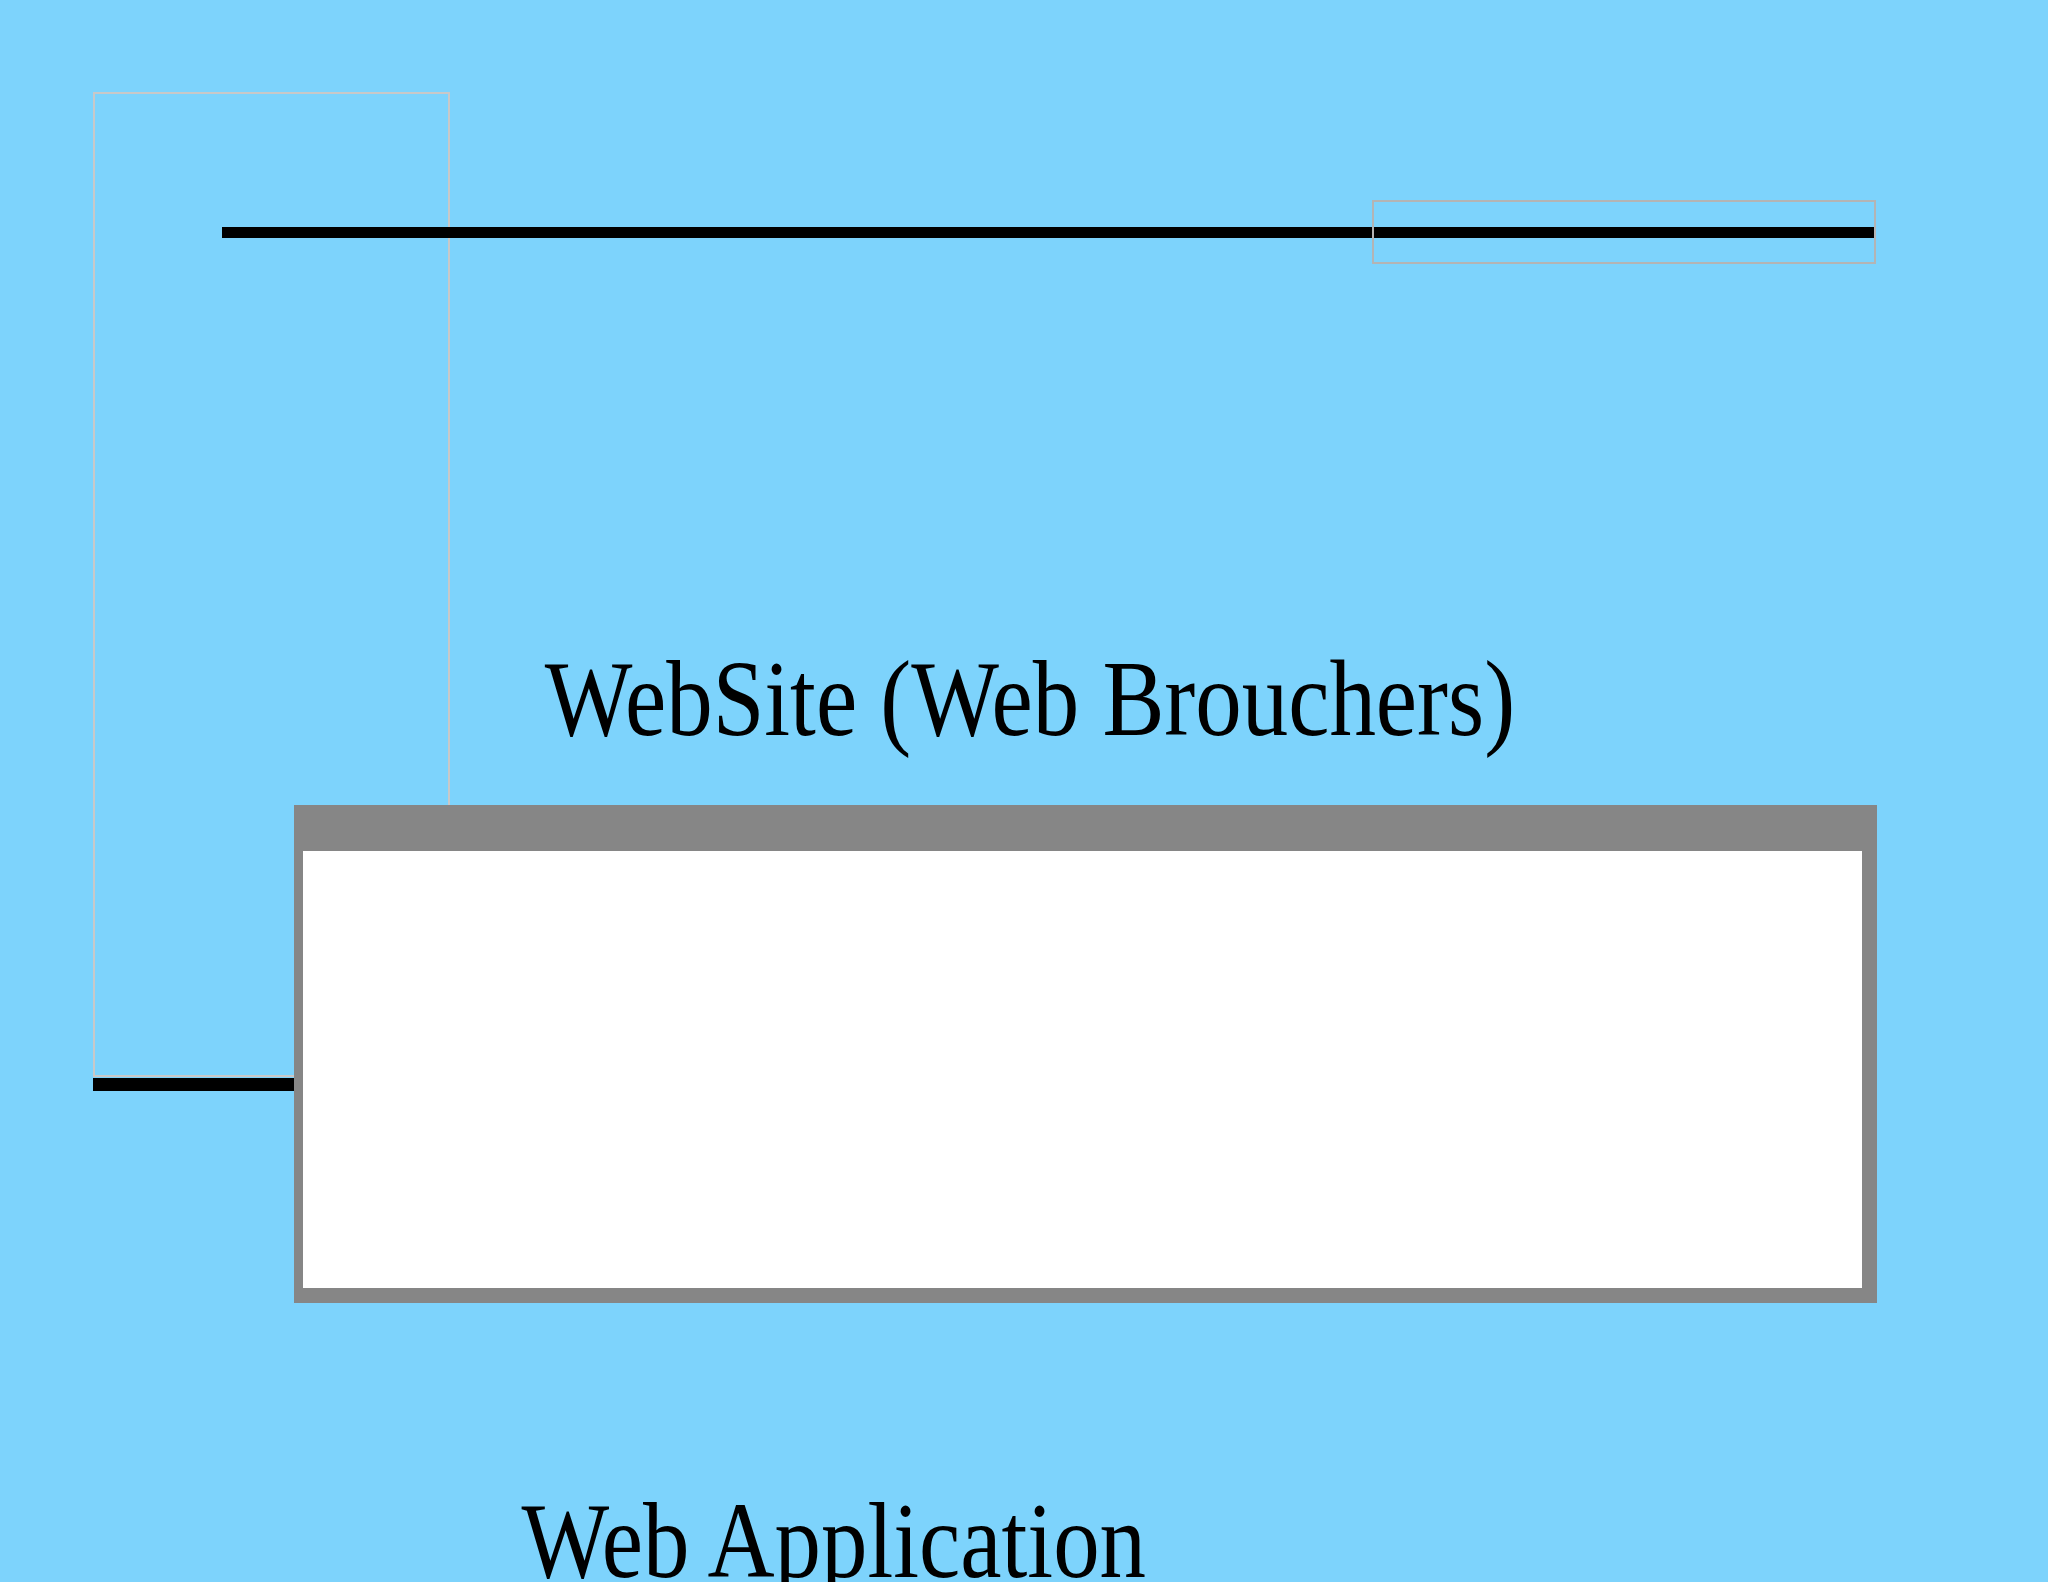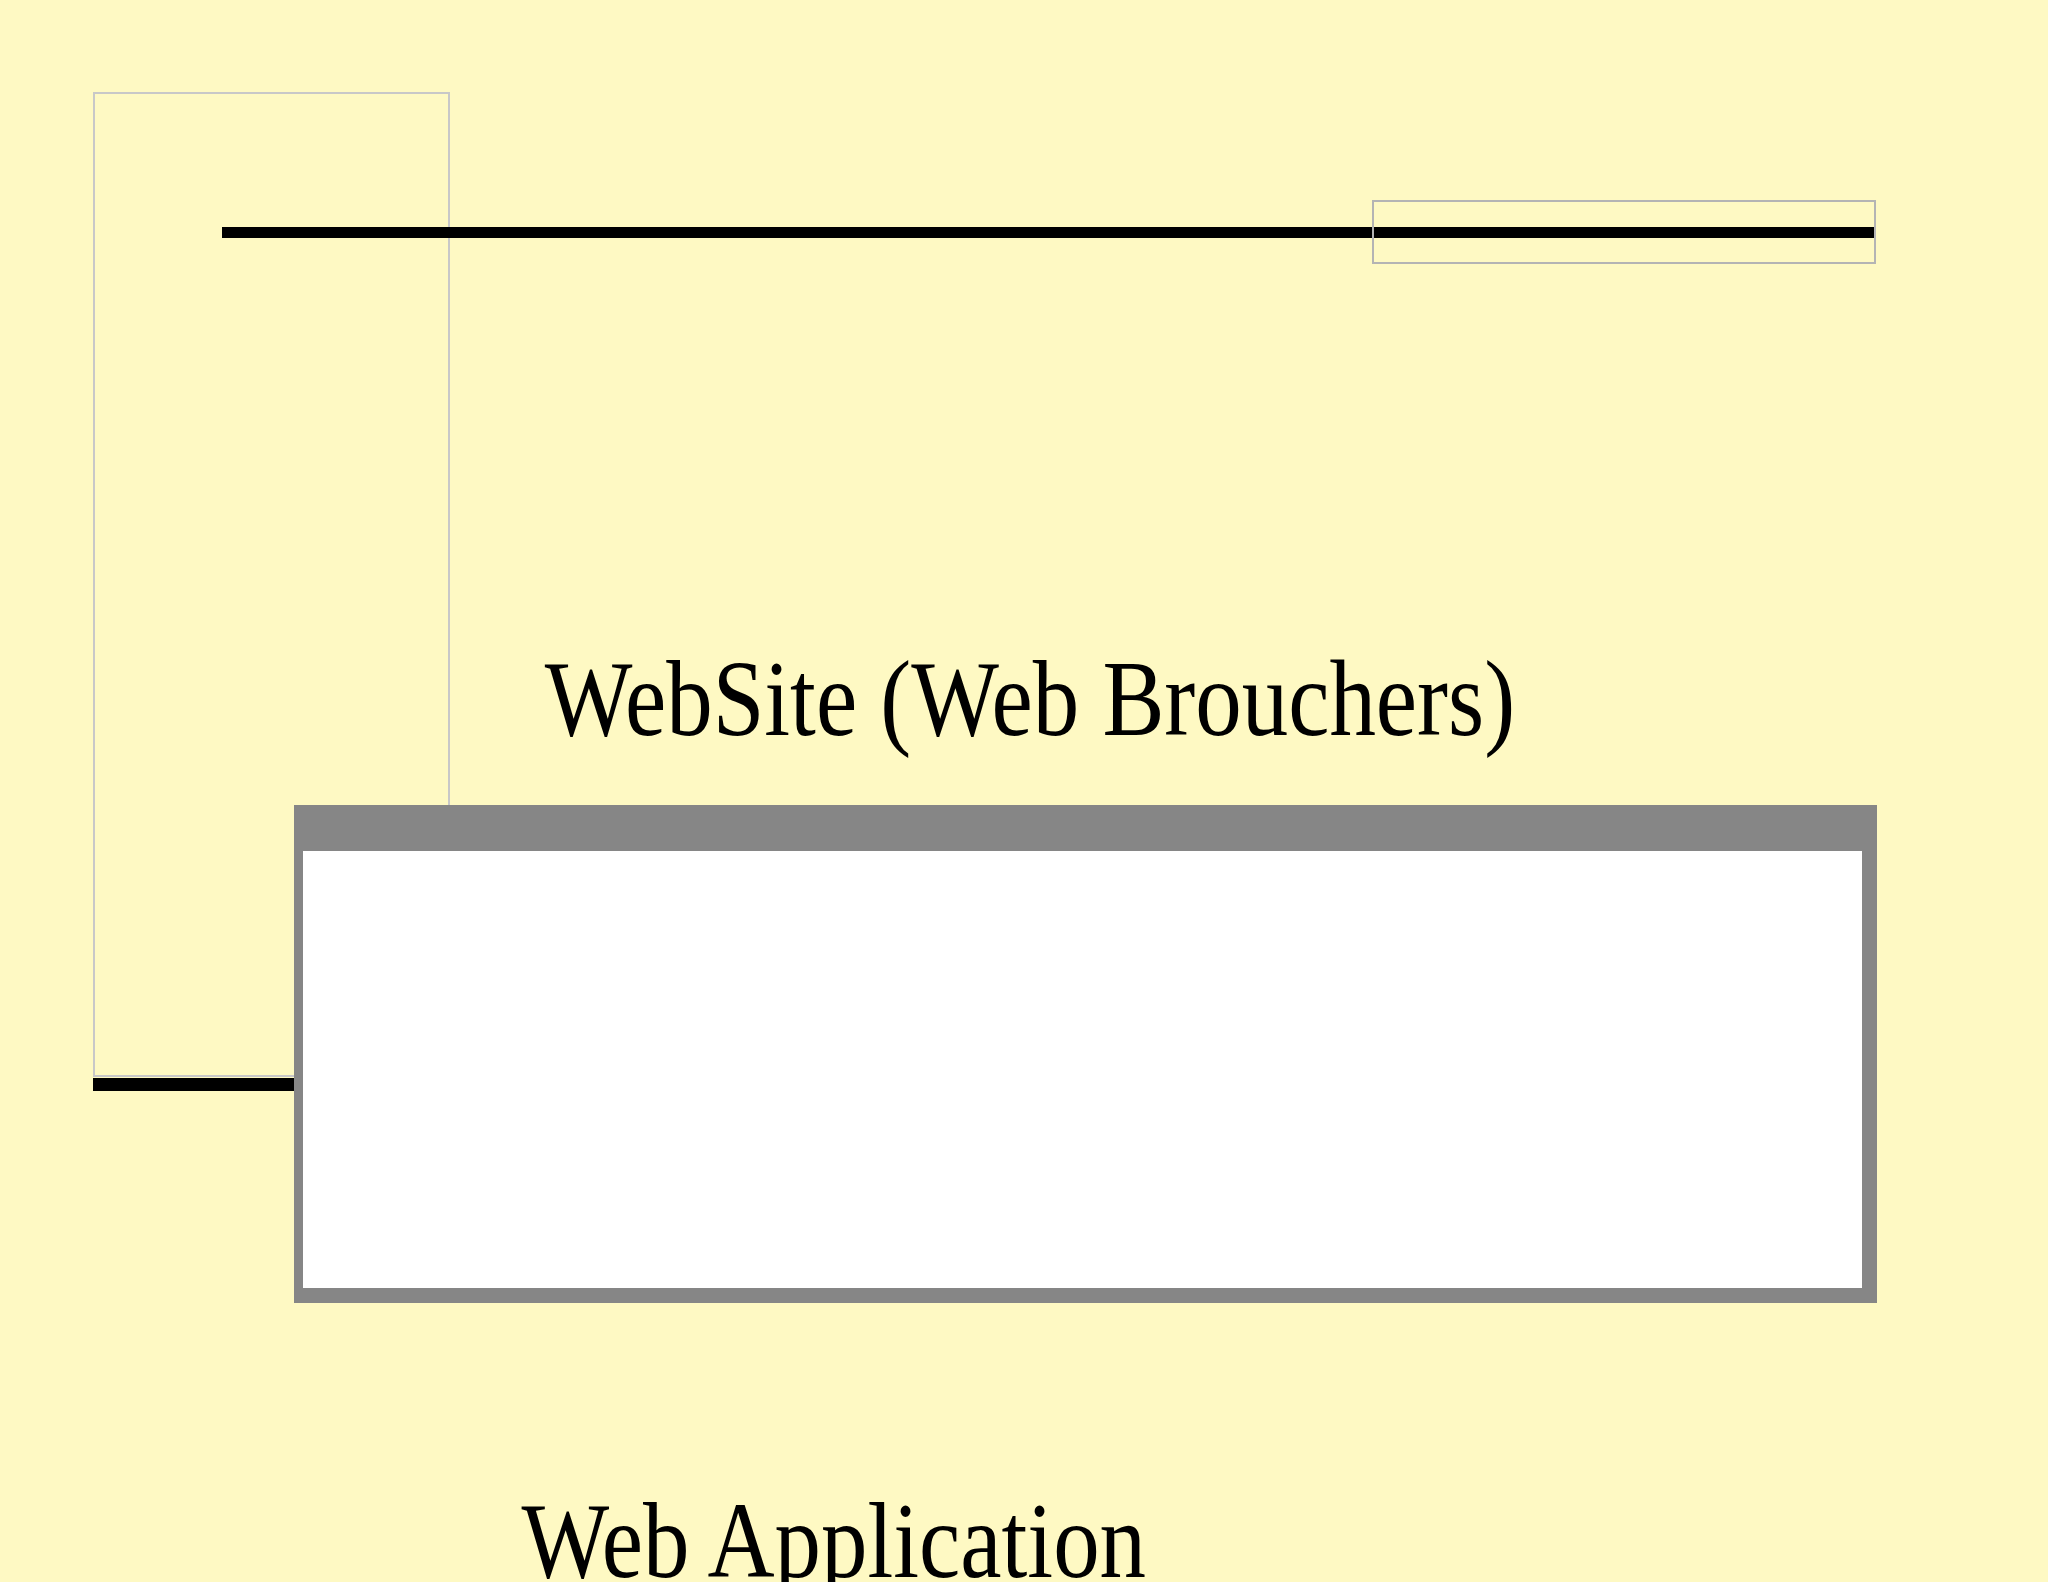--- a/index.html
+++ b/index.html
@@ -8,21 +8,21 @@
     padding: 0;
     background: #ffffff;
   }
   body {
     font-family: "Liberation Serif", "DejaVu Serif", serif;
   }
   #slide {
     position: relative;
     width: 2048px;
     height: 1582px;
-    background: #fef9c3;
+    background: #7dd3fc;
     overflow: hidden;
   }
 
   
   .deco-tall-rect {
     position: absolute;
     left: 93px;
     top: 92px;
     width: 357px;
     height: 985px;

